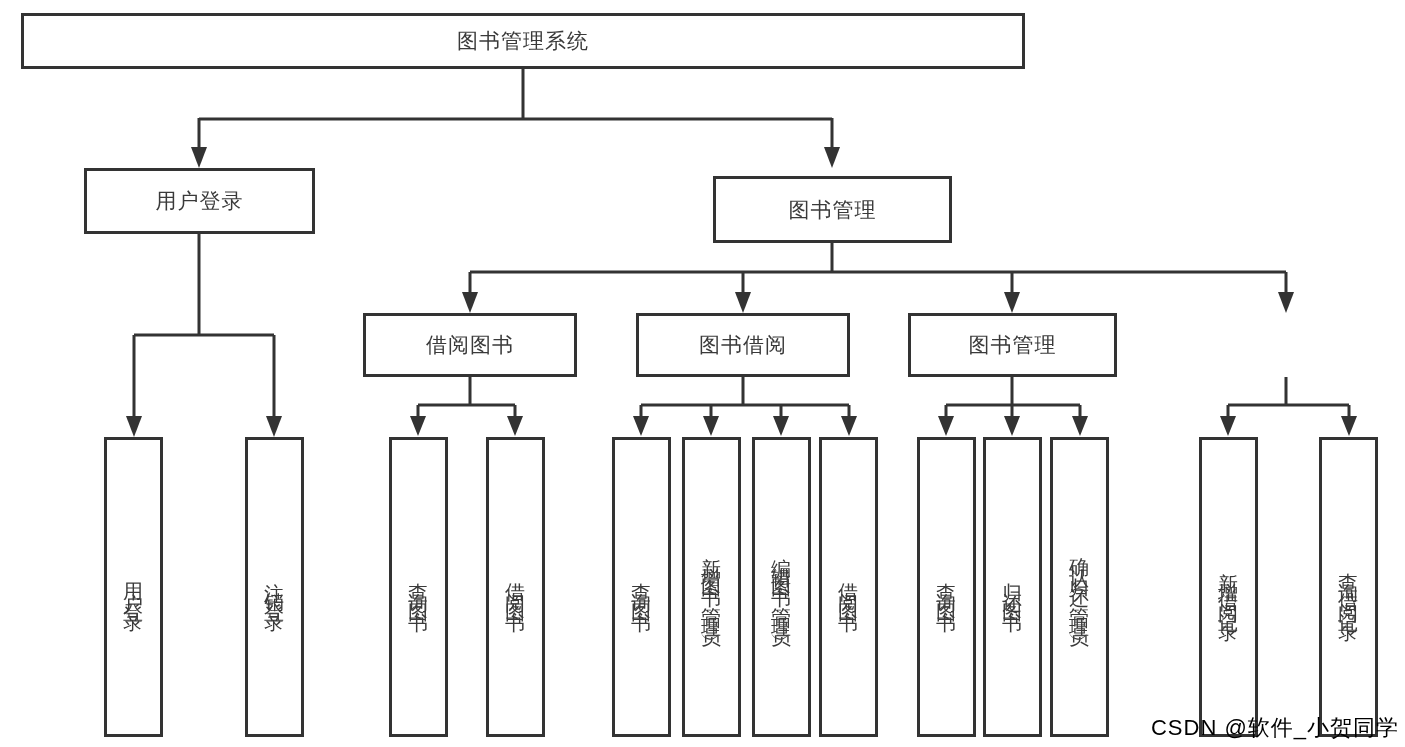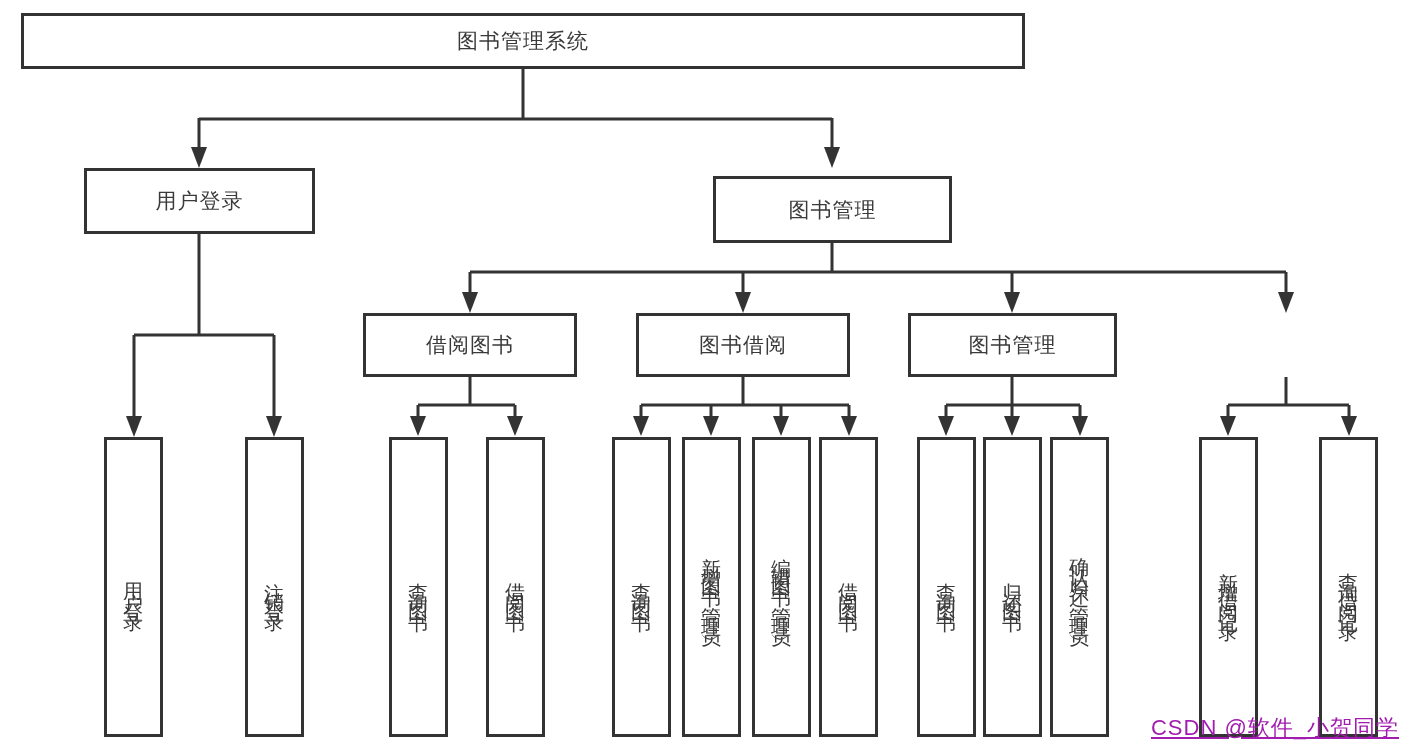--- a/index.html
+++ b/index.html
@@ -35,25 +35,24 @@
     line-height:1;
     letter-spacing:10px;
     color:#3a3a3a;
     white-space:nowrap;
   }
   #watermark{
     position:absolute;
     right:6px;
     bottom:4px;
     font-size:22px;
-    color:#a21caf;
+    color:#000000;
     letter-spacing:1px;
     z-index:5;
     white-space:nowrap;
-    text-decoration:underline;
   }
   .wire{stroke:#333333;stroke-width:3;fill:none;}
   .head{fill:#333333;stroke:none;}
 </style>
 </head>
 <body>
 
 <div id="stage">
 
   <svg id="wires" viewBox="0 0 1405 747" xmlns="http://www.w3.org/2000/svg">

